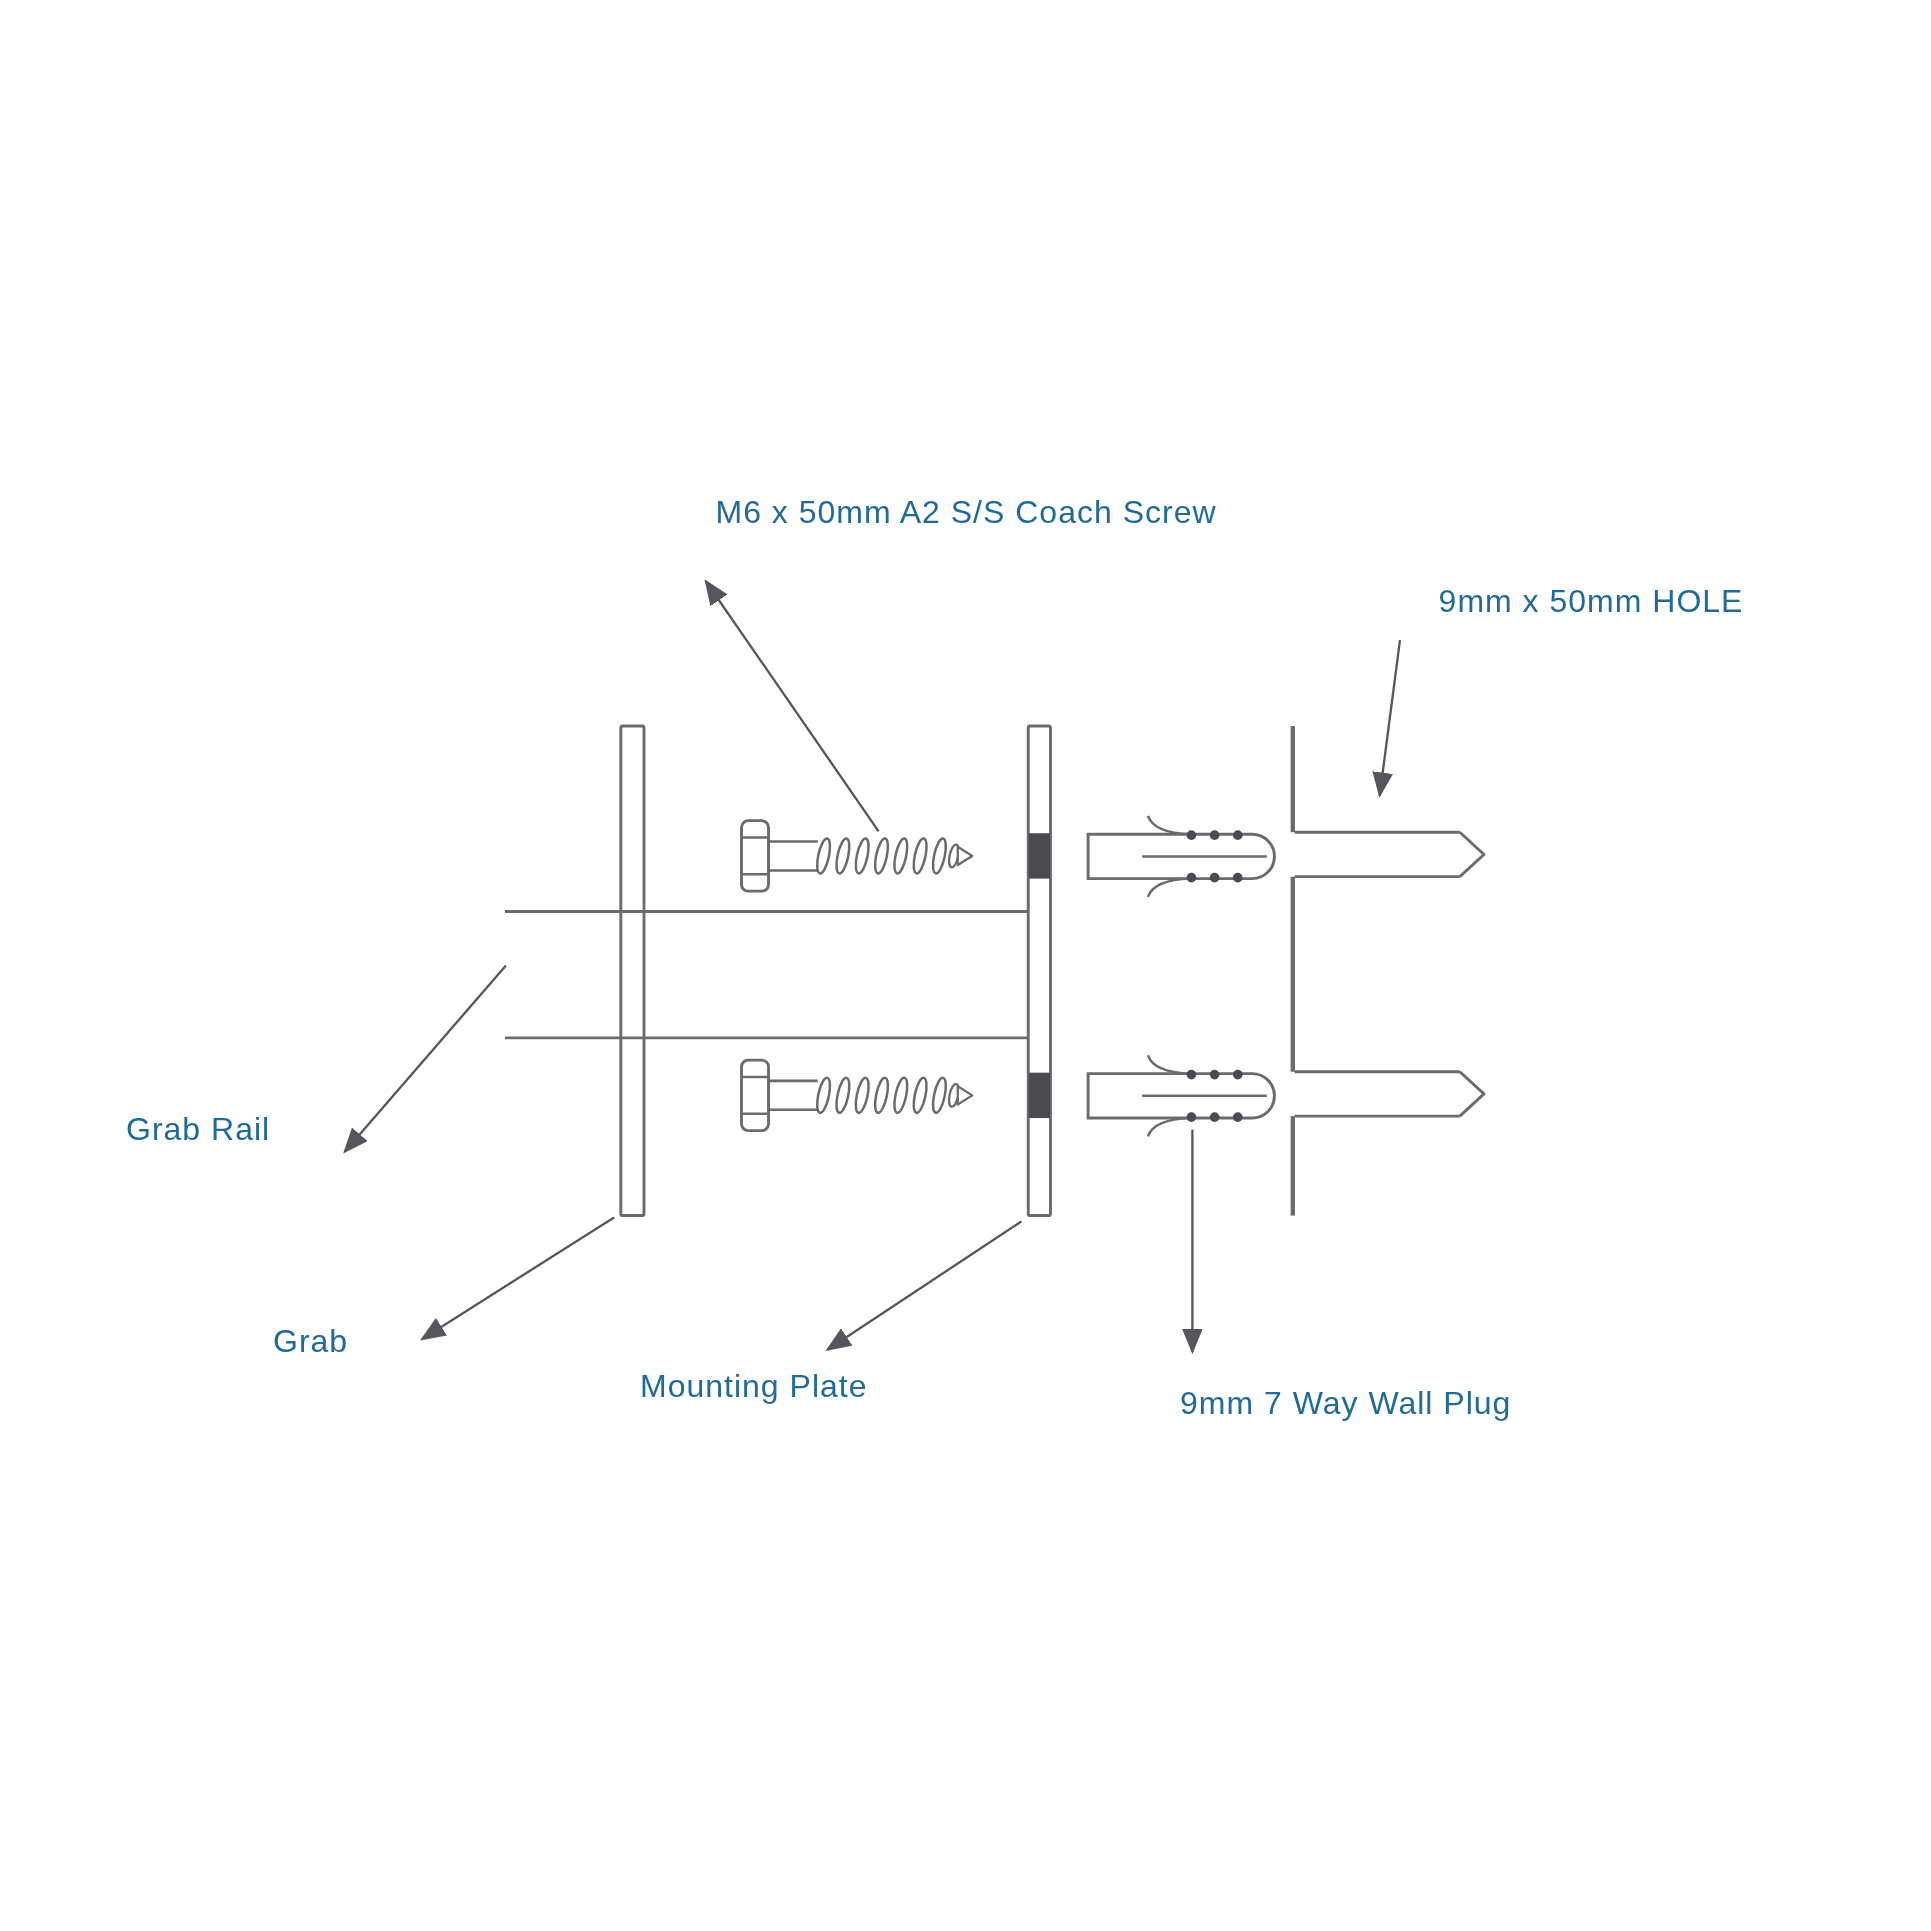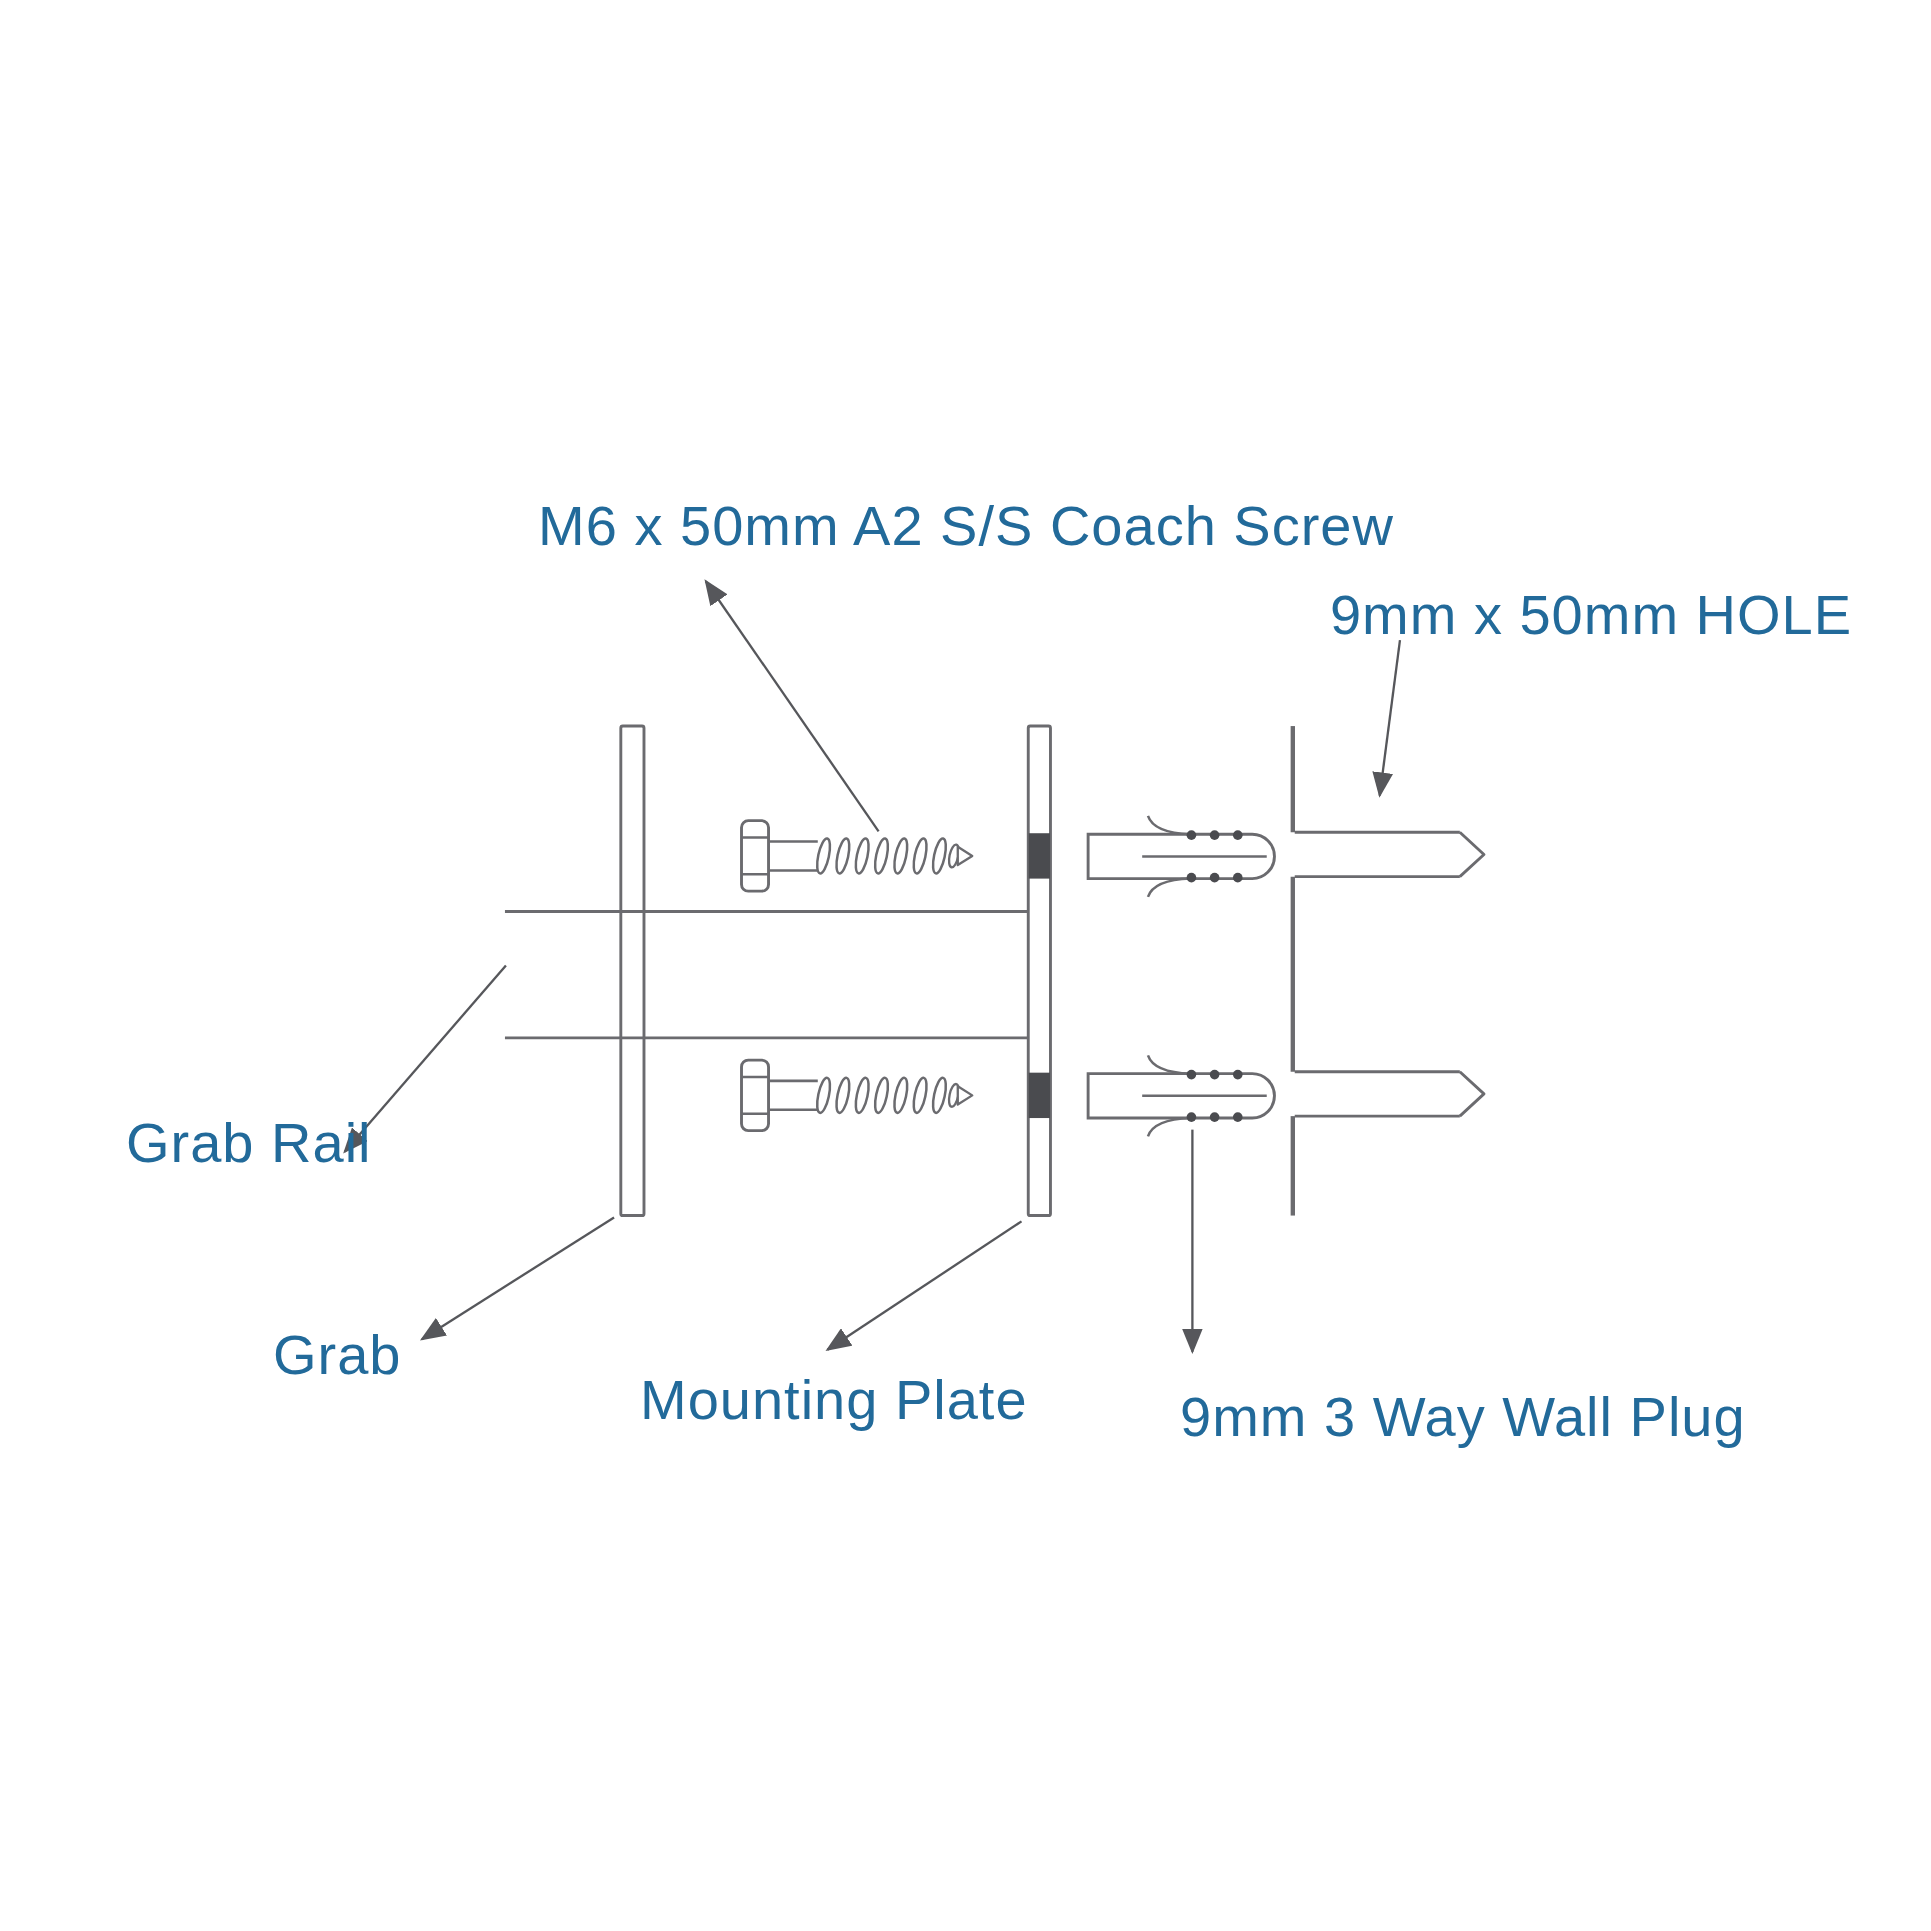--- a/index.html
+++ b/index.html
@@ -18,21 +18,21 @@
   .ln{stroke:var(--line-color);stroke-width:3;fill:none;}
   .ln-thin{stroke:var(--line-color);stroke-width:2.6;fill:none;}
   .wall{stroke:var(--line-color);stroke-width:4.5;fill:none;}
   .darksq{fill:var(--dark-fill);stroke:none;}
   .dot{fill:var(--dark-fill);stroke:none;}
   .pointer{stroke:var(--pointer-color);stroke-width:2.4;fill:none;}
 
   .label{
     position:absolute;
     font-family:"Liberation Sans","DejaVu Sans",sans-serif;
-    font-size:56px;
+    font-size:32px;
     font-weight:400;
     letter-spacing:1px;
     color:var(--label-color);
     white-space:nowrap;
     line-height:1.1;
   }
   .label.centered{transform:translateX(-50%);}
 </style>
 </head>
 <body>
@@ -117,15 +117,15 @@
   <div class="label centered" style="left:966px;top:495px;">M6 x 50mm A2 S/S Coach Screw</div>
 
   <div class="label centered" style="left:1591px;top:584px;">9mm x 50mm HOLE</div>
 
   <div class="label" style="left:126px;top:1112px;">Grab Rail</div>
 
   <div class="label" style="left:273px;top:1324px;">Grab</div>
 
   <div class="label" style="left:640px;top:1369px;">Mounting Plate</div>
 
-  <div class="label" style="left:1180px;top:1386px;">9mm 3 Way Wall Plug</div>
+  <div class="label" style="left:1180px;top:1386px;">9mm 7 Way Wall Plug</div>
 </div>
 
 
 </body></html>

